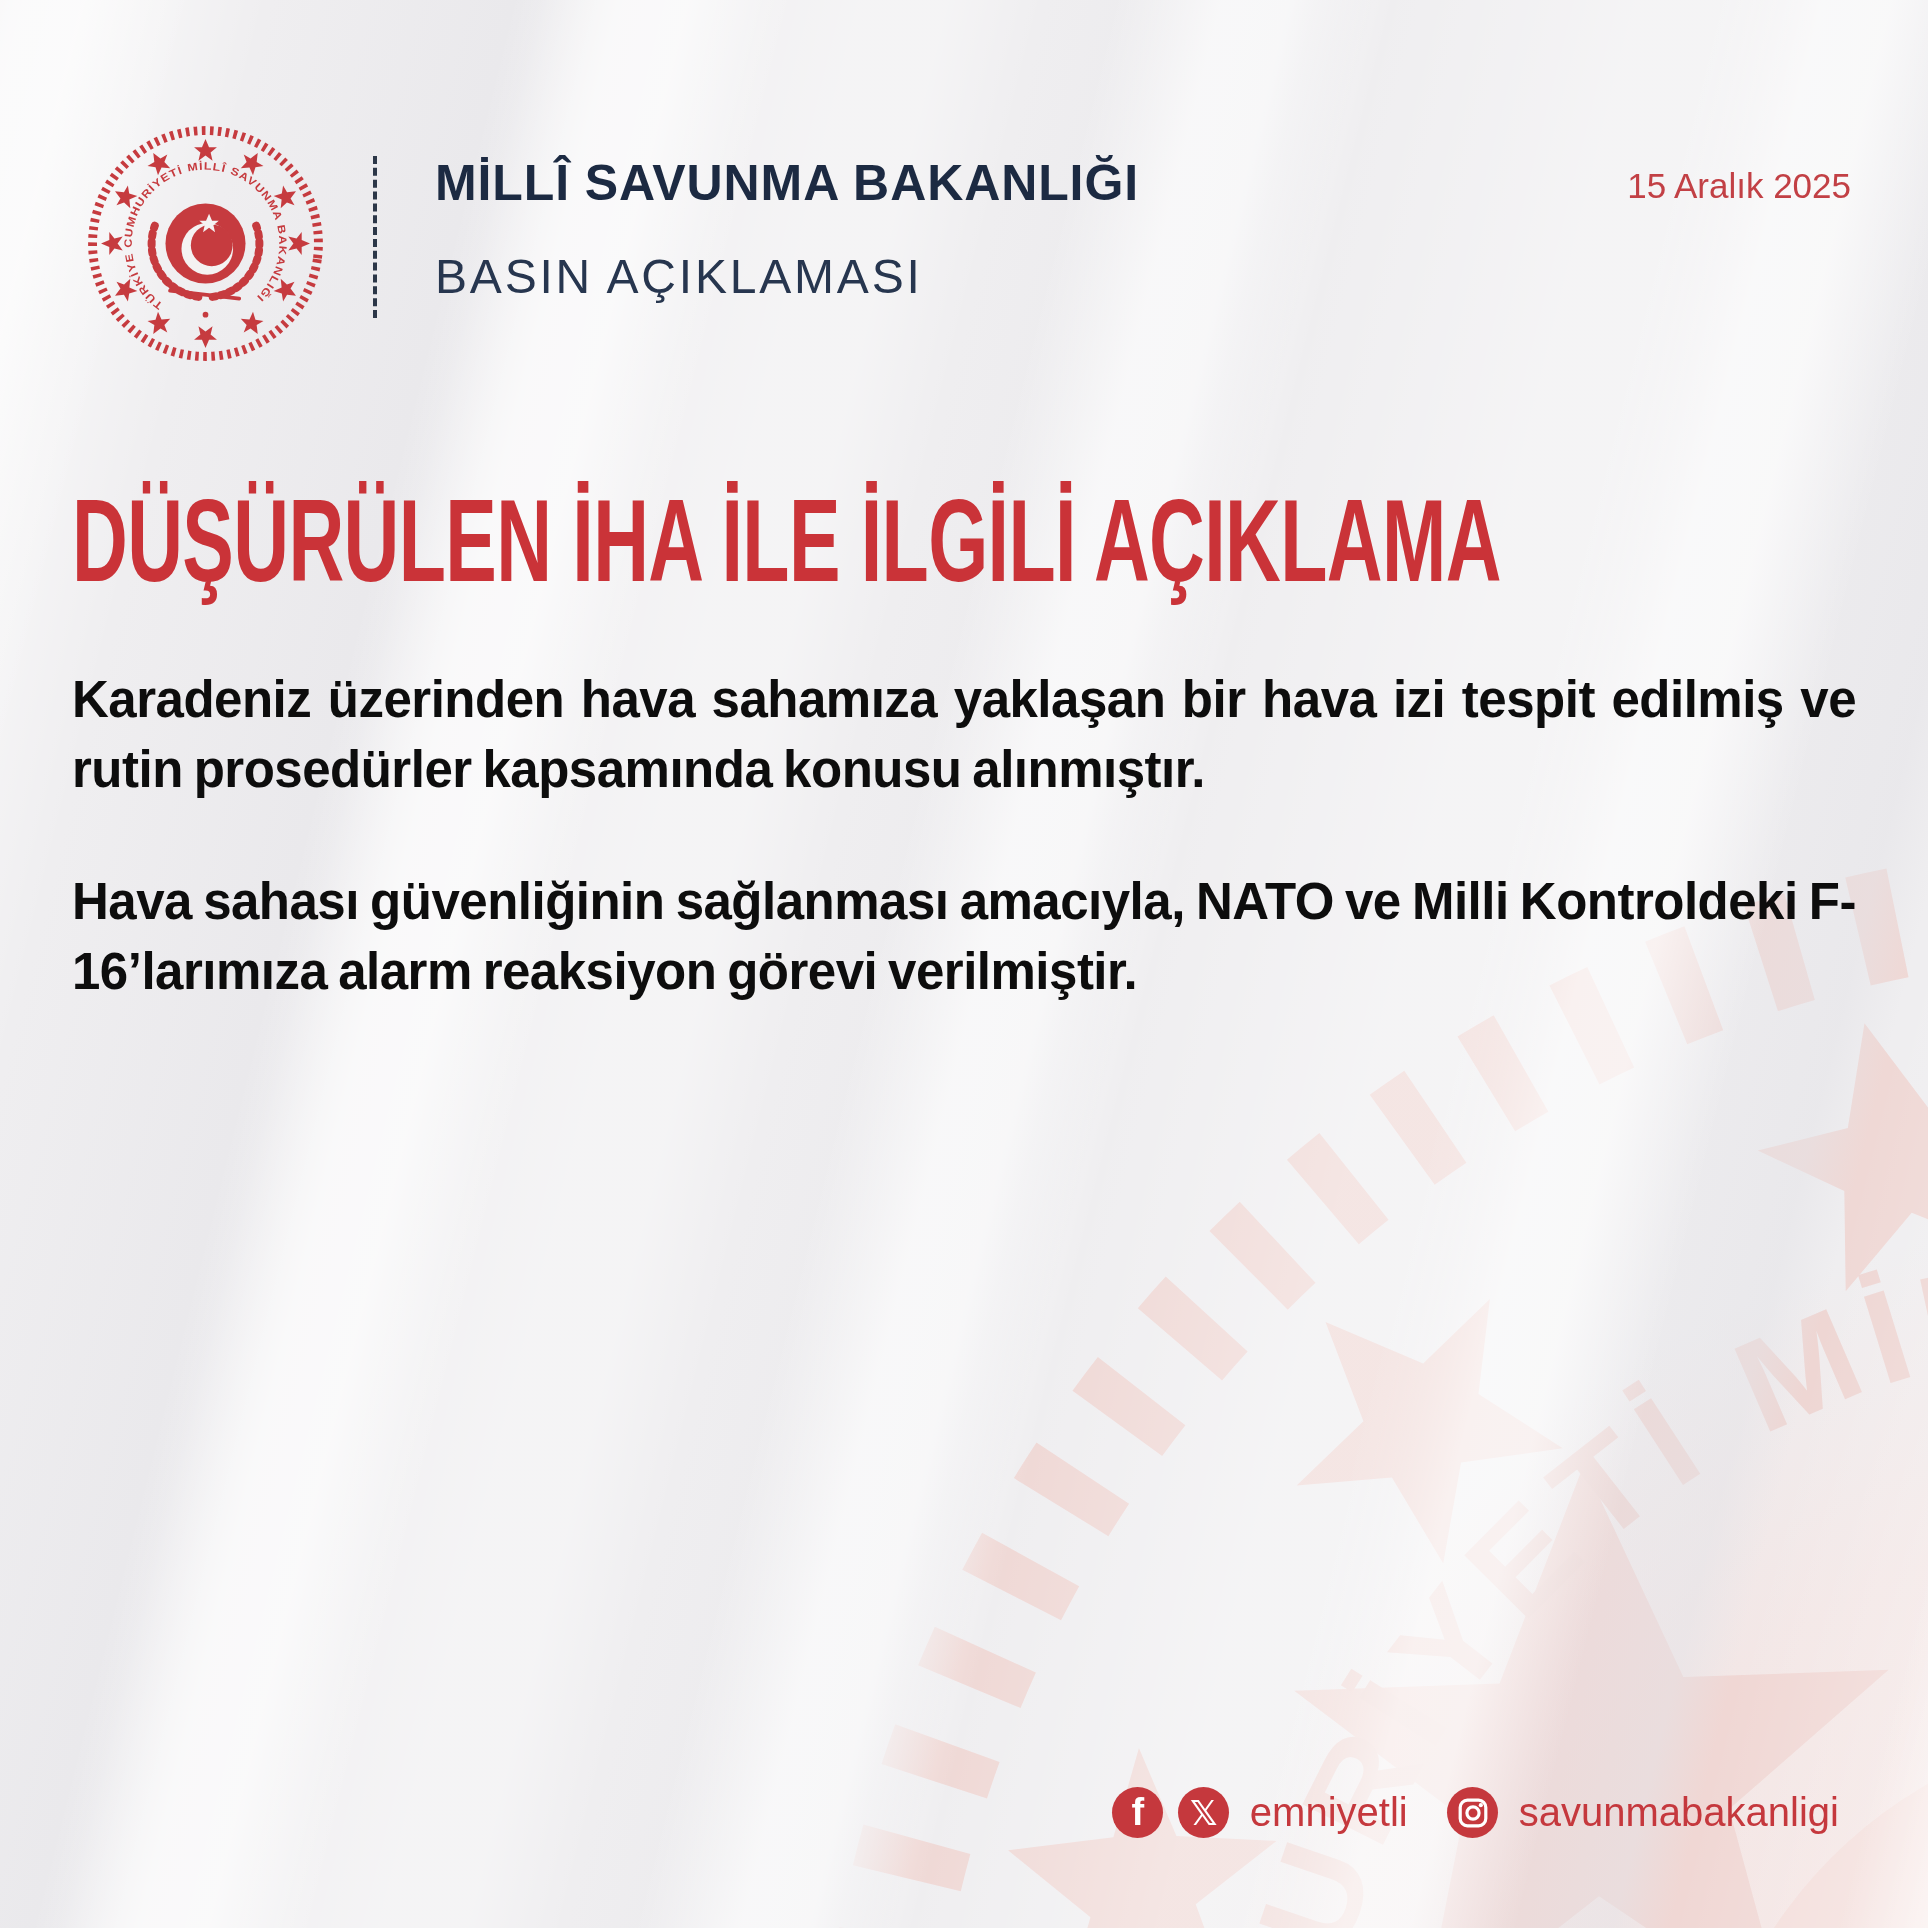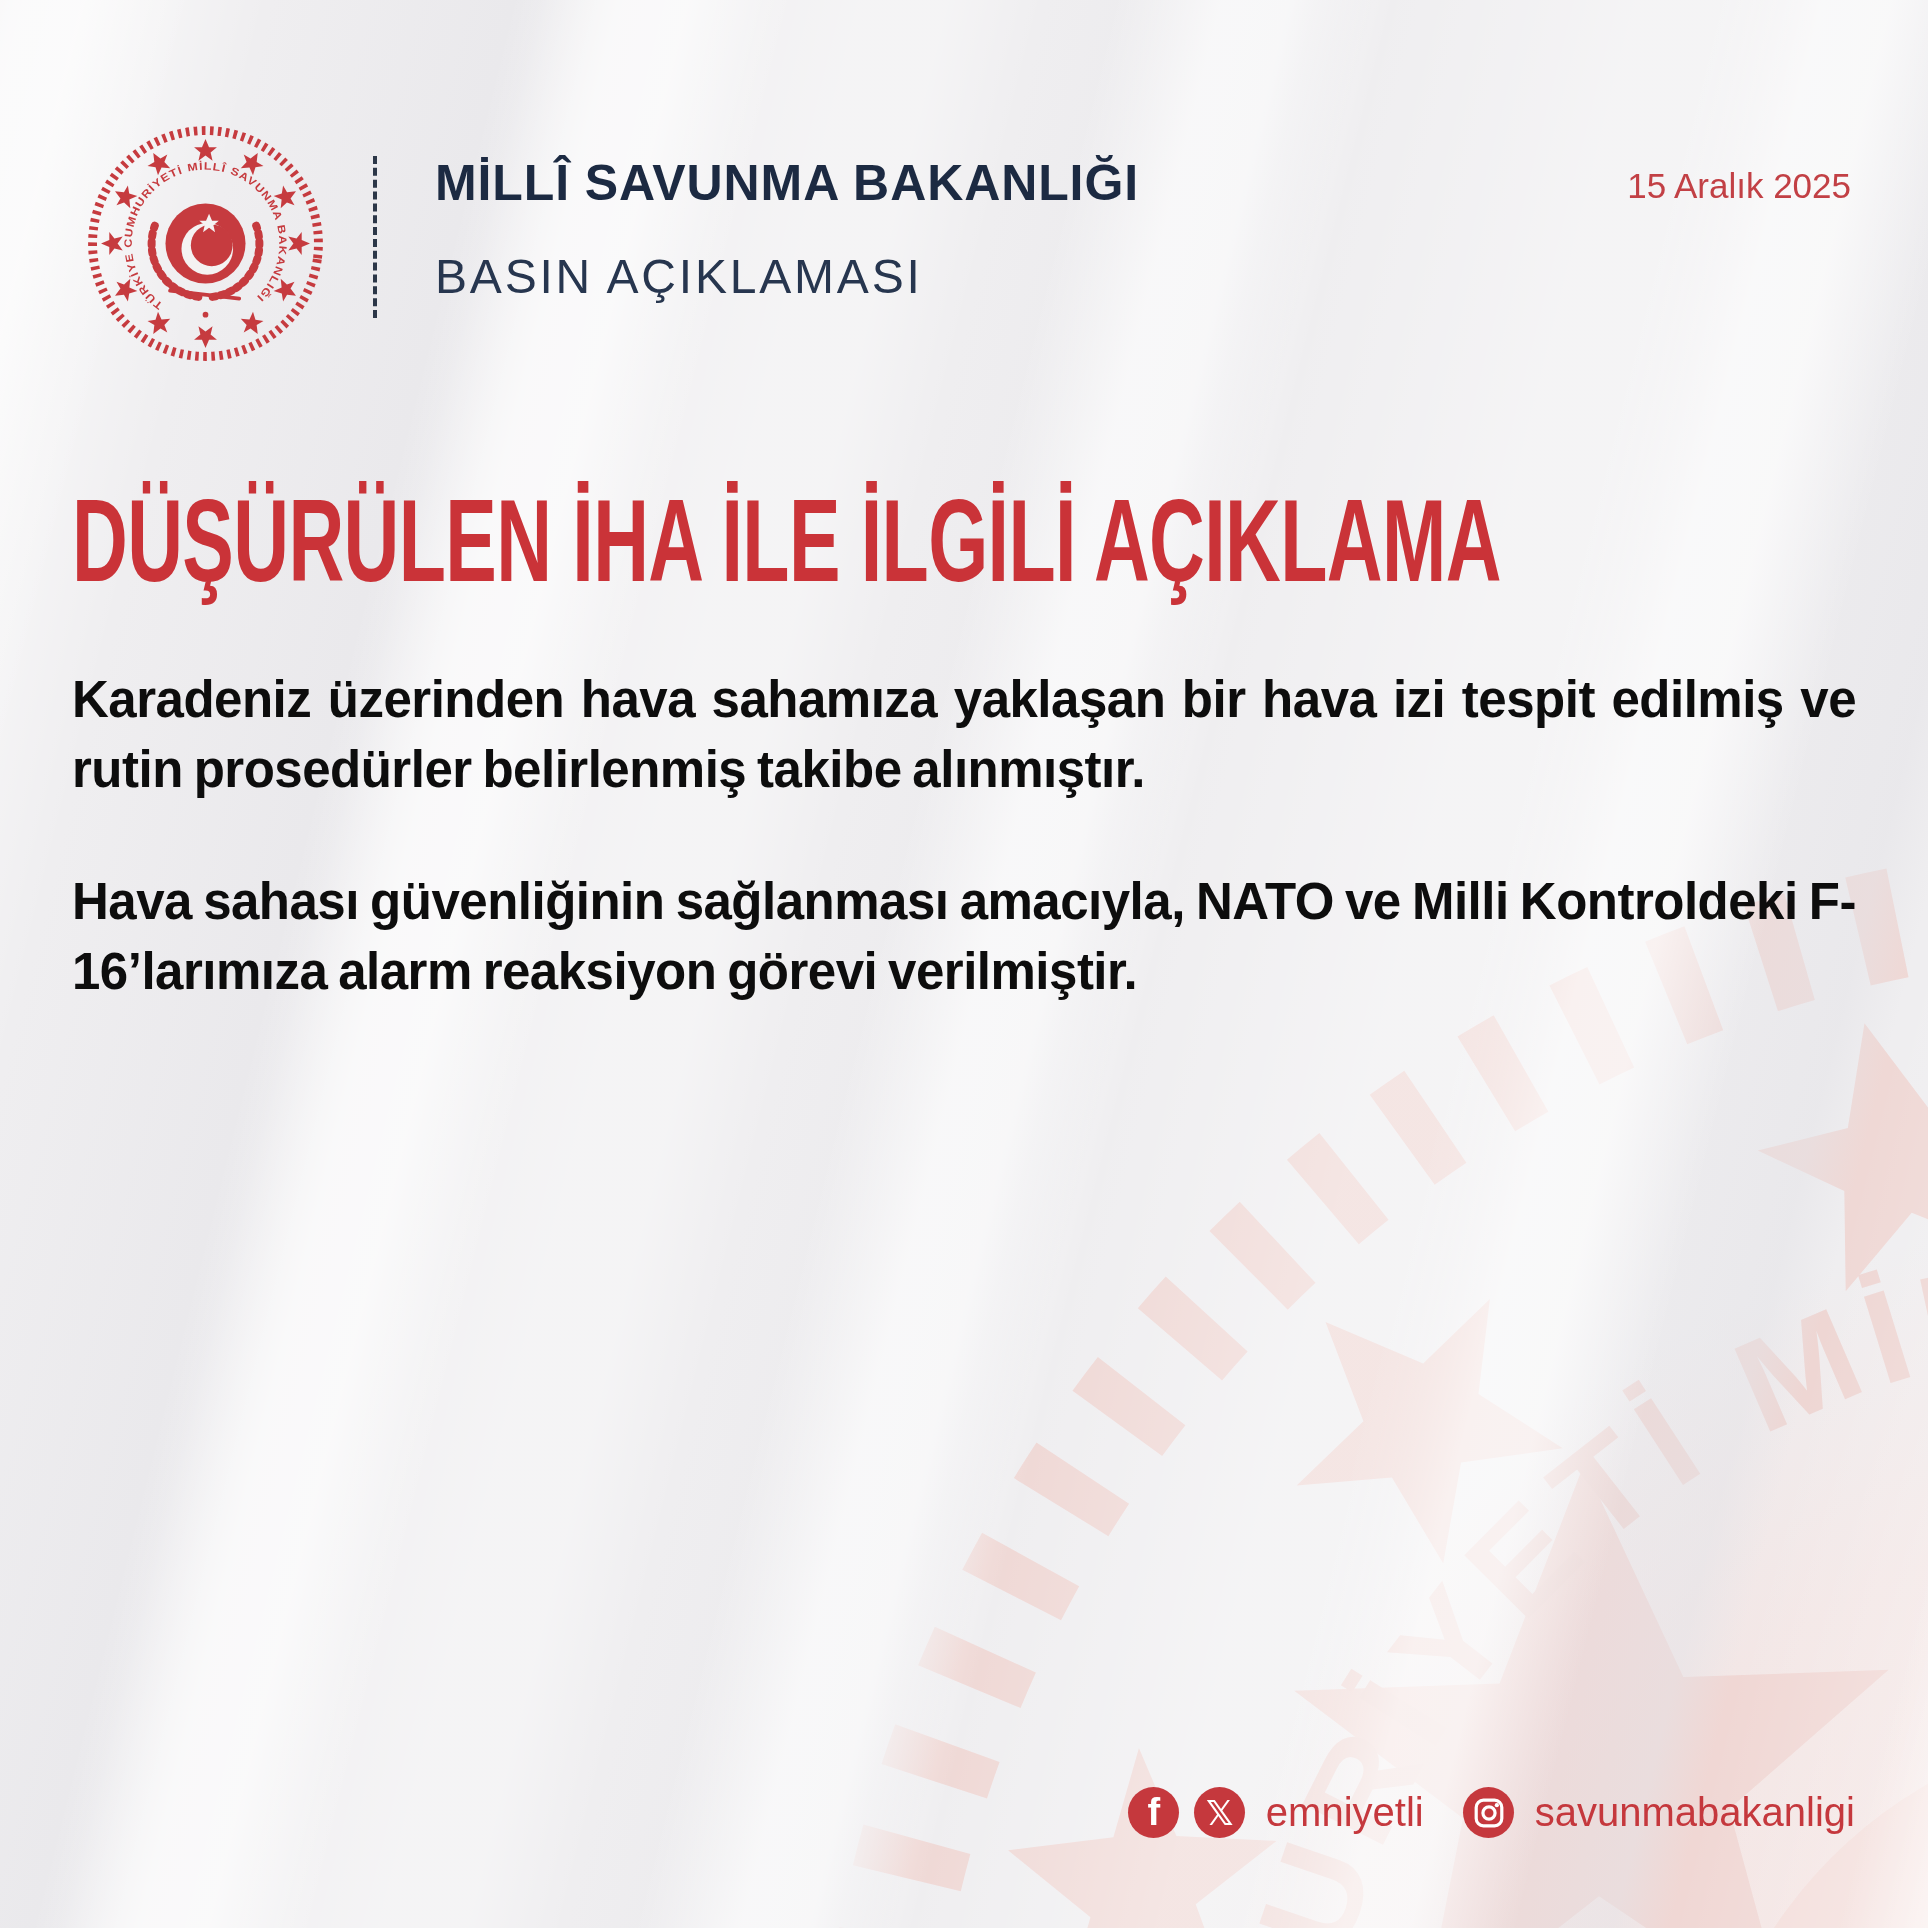--- a/index.html
+++ b/index.html
@@ -80,21 +80,21 @@
     display:flex; align-items:center; gap:15px;
     font-size:40px; color:#c5383d; font-weight:400;
   }
   .sicon {
     width:51px; height:51px; border-radius:50%; background:#c5383d;
     display:flex; align-items:center; justify-content:center; flex:0 0 auto;
   }
   .sicon .glyph { color:#ffffff; font-weight:700; font-size:34px; line-height:1; }
   .sicon .glyph.fb { font-size:38px; transform:translateY(-0.9px); }
   .handle-label { margin-left:5.6px; margin-right:24.5px; }
-  .handle-label.last { margin-right:0; }
+  .handle-label.last { margin-right:16px; }
 </style>
 </head>
 <body>
 
 <div class="canvas">
 
   <svg width="0" height="0" style="position:absolute" aria-hidden="true">
     <defs>
       <polygon id="star5" points="0,-10 2.94,-3.09 9.51,-3.09 4.26,1.18 5.88,8.09 0,3.82 -5.88,8.09 -4.26,1.18 -9.51,-3.09 -2.94,-3.09"></polygon>
       <path id="sealArc" d="M -47.6 68 A 83 83 0 1 1 47.6 68" fill="none"></path>
@@ -163,21 +163,21 @@
   </svg>
 
   <div class="divider"></div>
   <div class="ministry-name">MİLLÎ SAVUNMA BAKANLIĞI</div>
   <div class="press-label">BASIN AÇIKLAMASI</div>
   <div class="date-label">15 Aralık 2025</div>
 
   <div class="headline">DÜŞÜRÜLEN İHA İLE İLGİLİ AÇIKLAMA</div>
 
   <div class="bodytext">
-    <p>Karadeniz üzerinden hava sahamıza yaklaşan bir hava izi tespit edilmiş ve rutin prosedürler belirlenmiş takibe alınmıştır.</p>
+    <p>Karadeniz üzerinden hava sahamıza yaklaşan bir hava izi tespit edilmiş ve rutin prosedürler kapsamında konusu alınmıştır.</p>
     <p>Hava sahası güvenliğinin sağlanması amacıyla, NATO ve Milli Kontroldeki F-16’larımıza alarm reaksiyon görevi verilmiştir.</p>
   </div>
 
 
   <div class="social">
     <span class="sicon">
         <span class="glyph fb">f</span>
       </span>
     <span class="sicon">
         <span class="glyph">𝕏</span>

